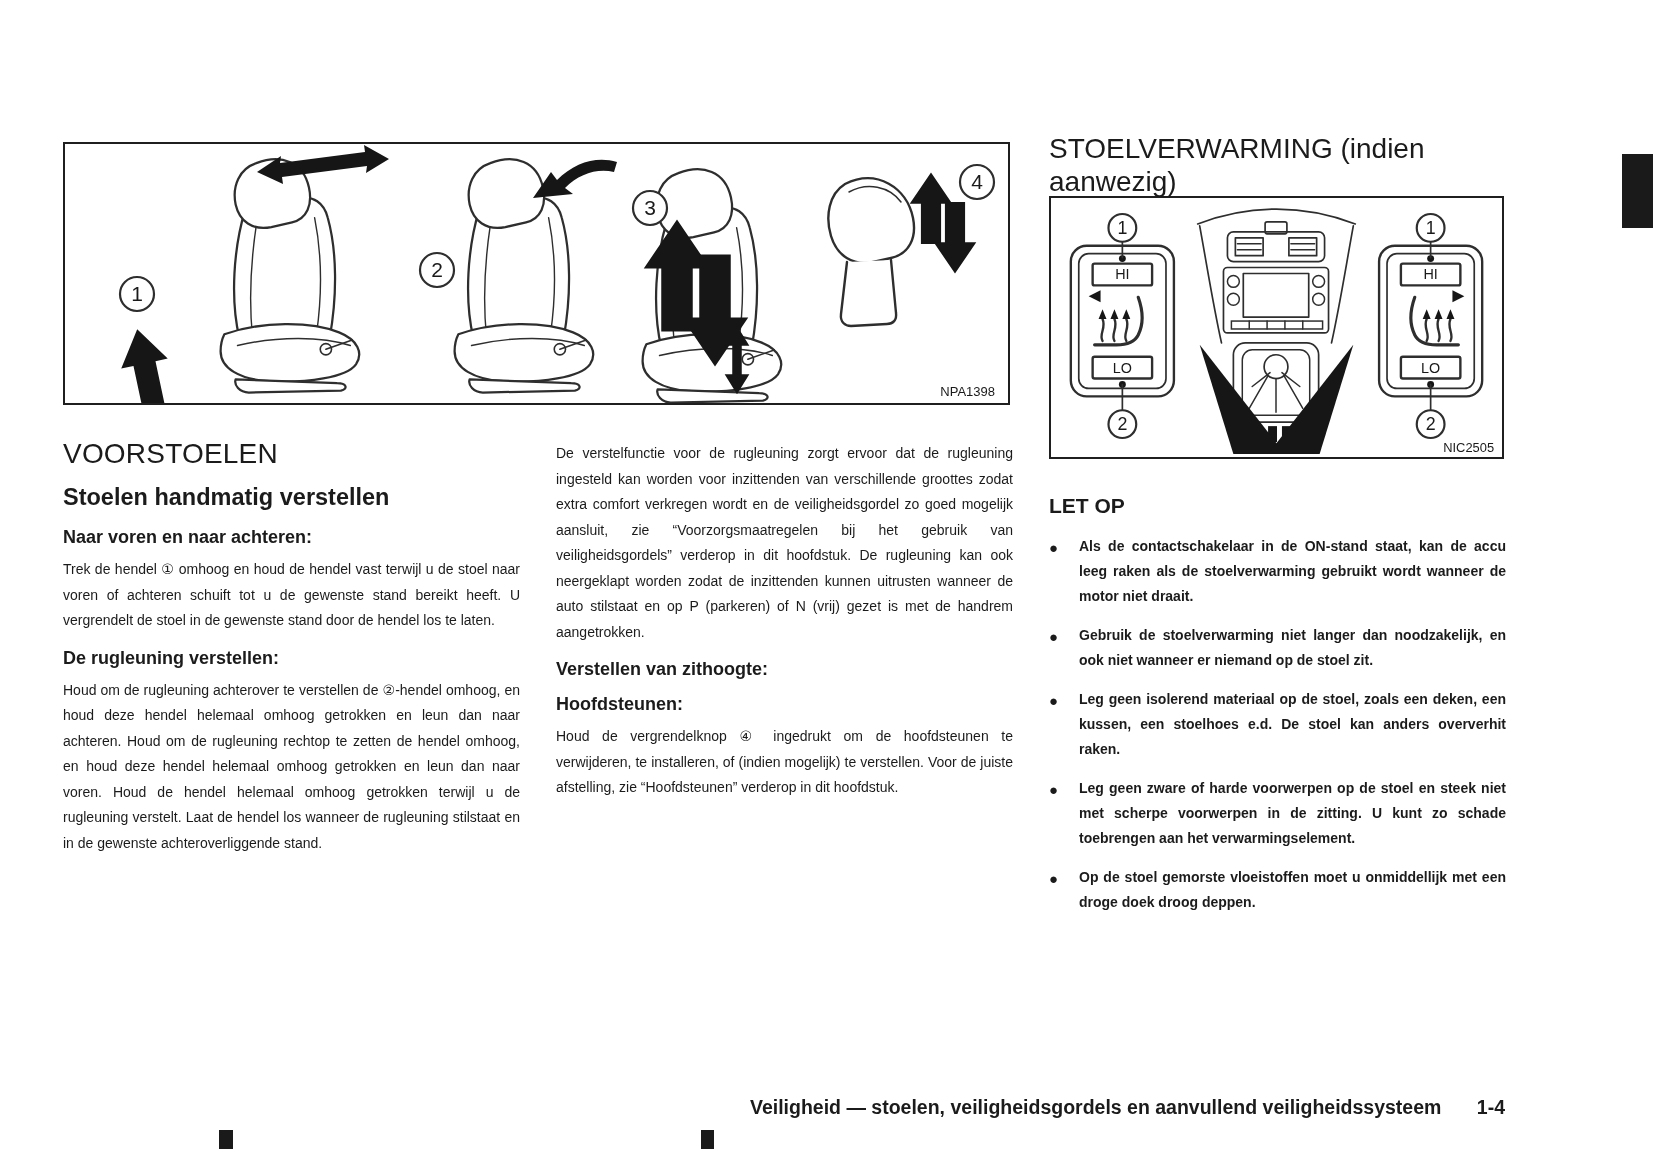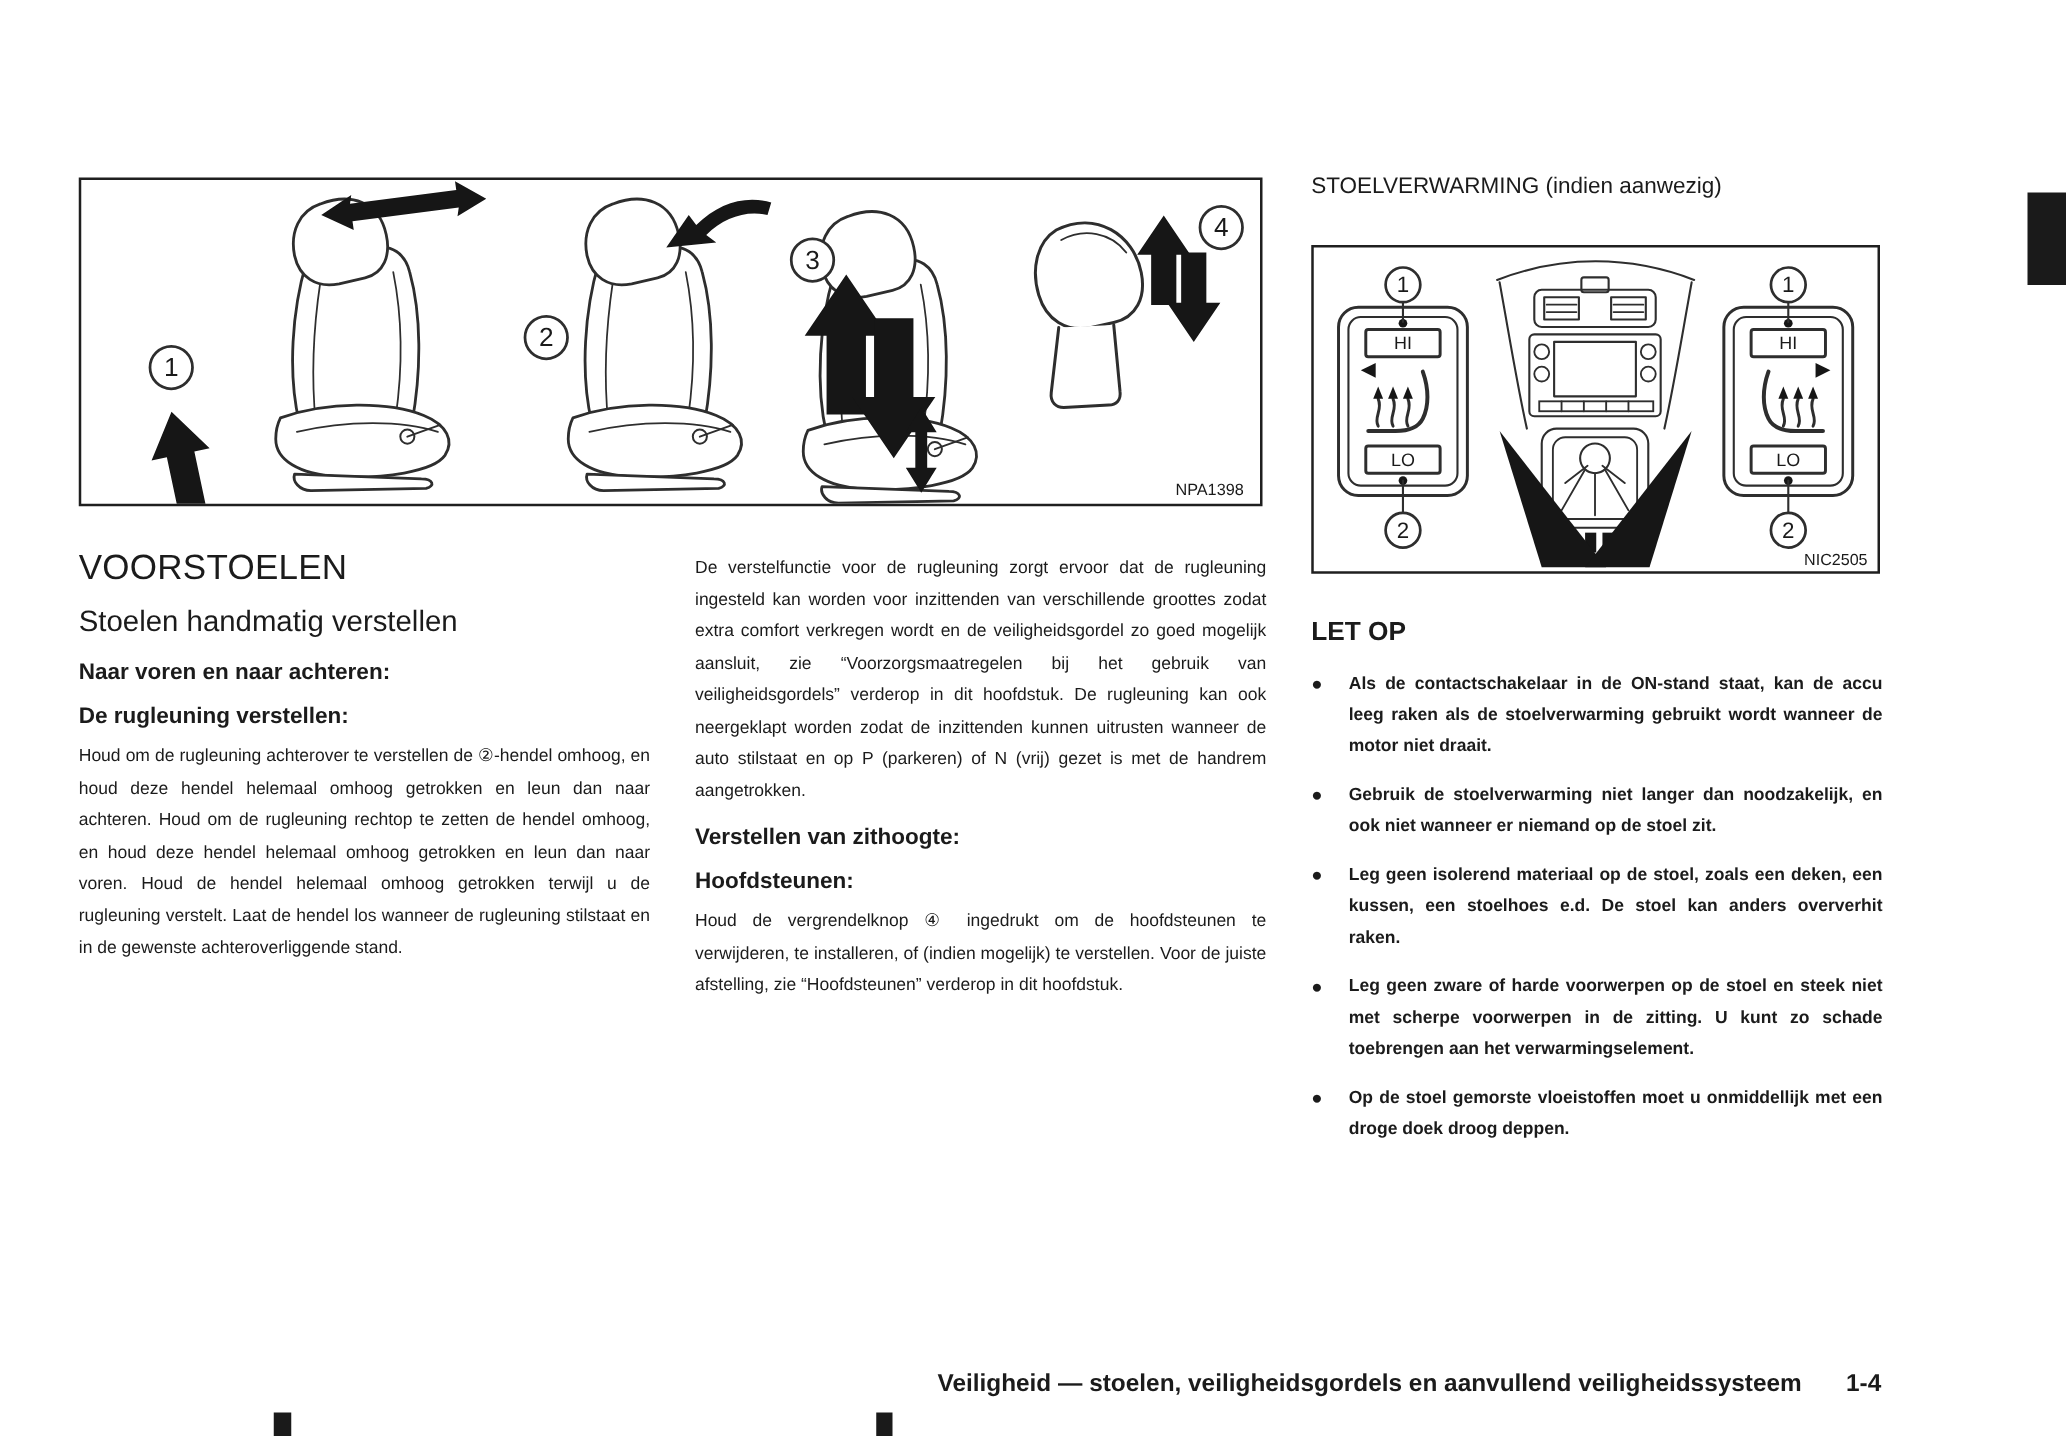--- a/index.html
+++ b/index.html
@@ -16,26 +16,26 @@
   .thin{fill:none;stroke:#2e2e2e;stroke-width:1.7;stroke-linejoin:round;stroke-linecap:round;}
   .blk{fill:#161616;stroke:none;}
   .callout{fill:#ffffff;stroke:#2e2e2e;stroke-width:2.2;}
   .cnum{font-size:21px;fill:#1a1a1a;text-anchor:middle;}
   .cnum-sm{font-size:18px;fill:#1a1a1a;text-anchor:middle;}
   .swlabel{font-size:14.5px;fill:#1a1a1a;text-anchor:middle;}
 
   
   .col{position:absolute;width:457px;text-align:justify;}
   .h1{font-size:28px;letter-spacing:.2px;margin:0 0 14px 0;font-weight:400;}
-  .h2{font-size:23.5px;margin:0 0 16px 0;font-weight:400;}
+  .h2{font-size:23.5px;margin:0 0 16px 0;font-weight:700;}
   .sech{font-size:18px;font-weight:bold;margin:14px 0 9px 0;text-align:left;}
   .col p{font-size:14px;line-height:25.5px;margin:0 0 10px 0;}
 
   .righthead{position:absolute;left:1049px;top:132px;width:430px;
-             font-size:18px;line-height:33px;font-weight:400;}
+             font-size:28px;line-height:33px;font-weight:400;}
 
   .caution{position:absolute;left:1049px;top:494px;width:457px;}
   .caution .ct{font-size:21px;font-weight:bold;margin:0 0 16px 0;}
   .bullet{display:flex;margin-bottom:14px;}
   .bullet .dot{flex:0 0 30px;font-size:15px;line-height:25px;padding-top:1px;}
   .bullet p{margin:0;font-size:14px;line-height:25px;font-weight:bold;text-align:justify;}
 
   .footer{position:absolute;top:1096px;right:148px;font-size:19.5px;font-weight:bold;white-space:nowrap;}
   .footer .pagenum{margin-left:30px;}
 
@@ -174,20 +174,21 @@
     <text class="cnum-sm" x="383" y="234">2</text>
 
     <text class="figcode" x="447" y="256" text-anchor="end">NIC2505</text>
   </svg>
 </div>
 
 <div class="col" style="left:63px;top:438px;">
   <div class="h1">VOORSTOELEN</div>
   <div class="h2">Stoelen handmatig verstellen</div>
   <div class="sech">Naar voren en naar achteren:</div>
+  <p>Trek de hendel ① omhoog en houd de hendel vast terwijl u de stoel naar voren of achteren schuift tot u de gewenste stand bereikt heeft. U vergrendelt de stoel in de gewenste stand door de hendel los te laten.</p>
   <div class="sech">De rugleuning verstellen:</div>
   <p>Houd om de rugleuning achterover te verstellen de ②-hendel omhoog, en houd deze hendel helemaal omhoog getrokken en leun dan naar achteren. Houd om de rugleuning rechtop te zetten de hendel omhoog, en houd deze hendel helemaal omhoog getrokken en leun dan naar voren. Houd de hendel helemaal omhoog getrokken terwijl u de rugleuning verstelt. Laat de hendel los wanneer de rugleuning stilstaat en in de gewenste achteroverliggende stand.</p>
 </div>
 
 <div class="col" style="left:556px;top:441px;">
   <p>De verstelfunctie voor de rugleuning zorgt ervoor dat de rugleuning ingesteld kan worden voor inzittenden van verschillende groottes zodat extra comfort verkregen wordt en de veiligheidsgordel zo goed mogelijk aansluit, zie “Voorzorgsmaatregelen bij het gebruik van veiligheidsgordels” verderop in dit hoofdstuk. De rugleuning kan ook neergeklapt worden zodat de inzittenden kunnen uitrusten wanneer de auto stilstaat en op P (parkeren) of N (vrij) gezet is met de handrem aangetrokken.</p>
   <div class="sech">Verstellen van zithoogte:</div>
   <div class="sech">Hoofdsteunen:</div>
   <p>Houd de vergrendelknop ④ ingedrukt om de hoofdsteunen te verwijderen, te installeren, of (indien mogelijk) te verstellen. Voor de juiste afstelling, zie “Hoofdsteunen” verderop in dit hoofdstuk.</p>
 </div>

